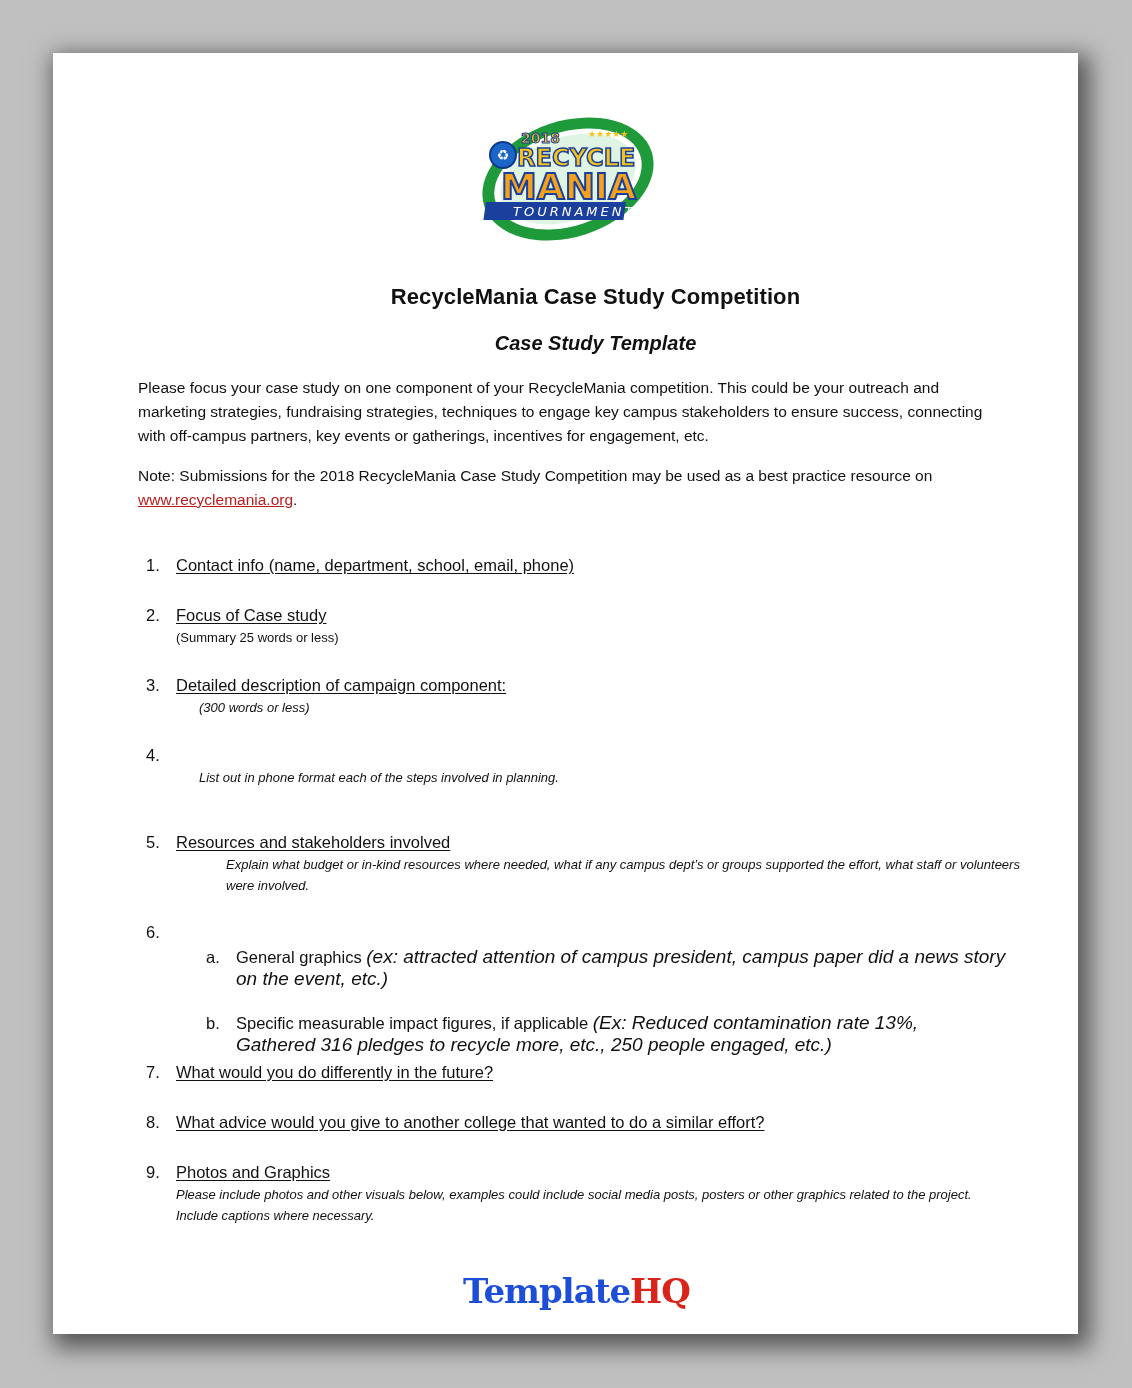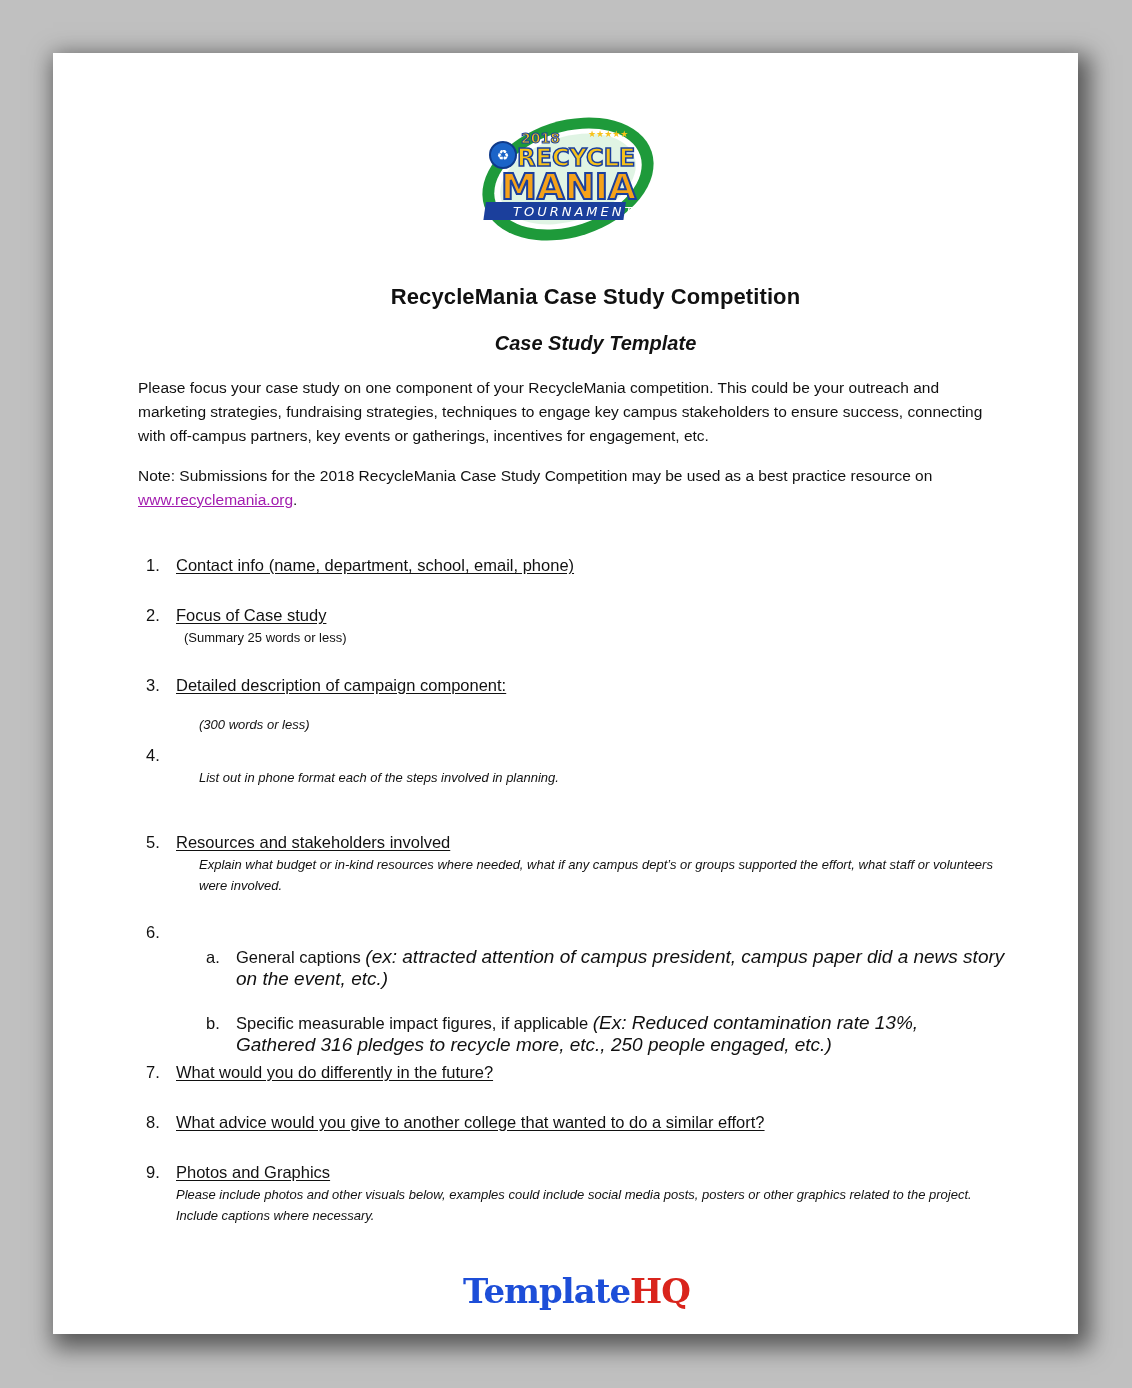--- a/index.html
+++ b/index.html
@@ -30,21 +30,21 @@
     padding-left: 60px; box-sizing: border-box;
   }
   .intro {
     left: 85px; top: 323px; width: 850px;
     font-size: 15.5px; line-height: 24px;
   }
   .note {
     left: 85px; top: 411px; width: 850px;
     font-size: 15.5px; line-height: 24px;
   }
-  .note a { color: #a21caf; text-decoration: underline; margin-top: 20px; }
+  .note a { color: #b91c1c; text-decoration: underline; margin-top: 20px; }
   .item {
     left: 93px; width: 880px;
   }
   .item .row { display: flex; font-size: 16.5px; line-height: 22px; }
   .item .num { width: 30px; flex: none; }
   .item .heading { text-decoration: underline; text-underline-offset: 2px; }
   .hint { font-size: 13px; line-height: 21px; }
   .hint.italic { font-style: italic; }
   .sub {
     display: flex; font-size: 16.5px; line-height: 22px;
@@ -90,53 +90,53 @@
       <span class="num">1.</span>
       <span class="heading">Contact info (name, department, school, email, phone)</span>
     </div>
   </div>
 
   <div class="abs item" style="top:551px;">
     <div class="row">
       <span class="num">2.</span>
       <span class="heading">Focus of Case study</span>
     </div>
-    <div class="hint" style="margin-left:38px;margin-top:1px;">(Summary 25 words or less)</div>
+    <div class="hint" style="margin-left:30px;margin-top:1px;">(Summary 25 words or less)</div>
   </div>
 
   <div class="abs item" style="top:621px;">
     <div class="row">
       <span class="num">3.</span>
       <span class="heading">Detailed description of campaign component:</span>
     </div>
-    <div class="hint italic" style="margin-left:53px;margin-top:18px;">(300 words or less)</div>
+    <div class="hint italic" style="margin-left:53px;margin-top:1px;">(300 words or less)</div>
   </div>
 
   <div class="abs item" style="top:691px;">
     <div class="row">
       <span class="num">4.</span>
     </div>
     <div class="hint italic" style="margin-left:53px;margin-top:1px;">List out in phone format each of the steps involved in planning.</div>
   </div>
 
   <div class="abs item" style="top:778px;">
     <div class="row">
       <span class="num">5.</span>
       <span class="heading">Resources and stakeholders involved</span>
     </div>
-    <div class="hint italic" style="margin-left:53px;margin-top:1px;width:800px;">Explain what budget or in-kind resources where needed, what if any campus dept’s or groups supported the effort, what staff or volunteers were involved.</div>
+    <div class="hint italic" style="margin-left:80px;margin-top:1px;width:800px;">Explain what budget or in-kind resources where needed, what if any campus dept’s or groups supported the effort, what staff or volunteers were involved.</div>
   </div>
 
   <div class="abs item" style="top:868px;">
     <div class="row">
       <span class="num">6.</span>
     </div>
     <div class="sub" style="margin-left:60px;margin-top:3px;">
       <span class="letter">a.</span>
-      <span><span>General captions </span><span class="ex">(ex: attracted attention of campus president, campus paper did a news story on the event, etc.)</span></span>
+      <span><span>General graphics </span><span class="ex">(ex: attracted attention of campus president, campus paper did a news story on the event, etc.)</span></span>
     </div>
     <div class="sub" style="margin-left:60px;margin-top:22px;width:760px;">
       <span class="letter">b.</span>
       <span style="line-height:22px;"><span>Specific measurable impact figures, if applicable </span><span class="ex">(Ex: Reduced contamination rate 13%, Gathered 316 pledges to recycle more, etc., 250 people engaged, etc.)</span></span>
     </div>
   </div>
 
   <div class="abs item" style="top:1008px;">
     <div class="row">
       <span class="num">7.</span>

